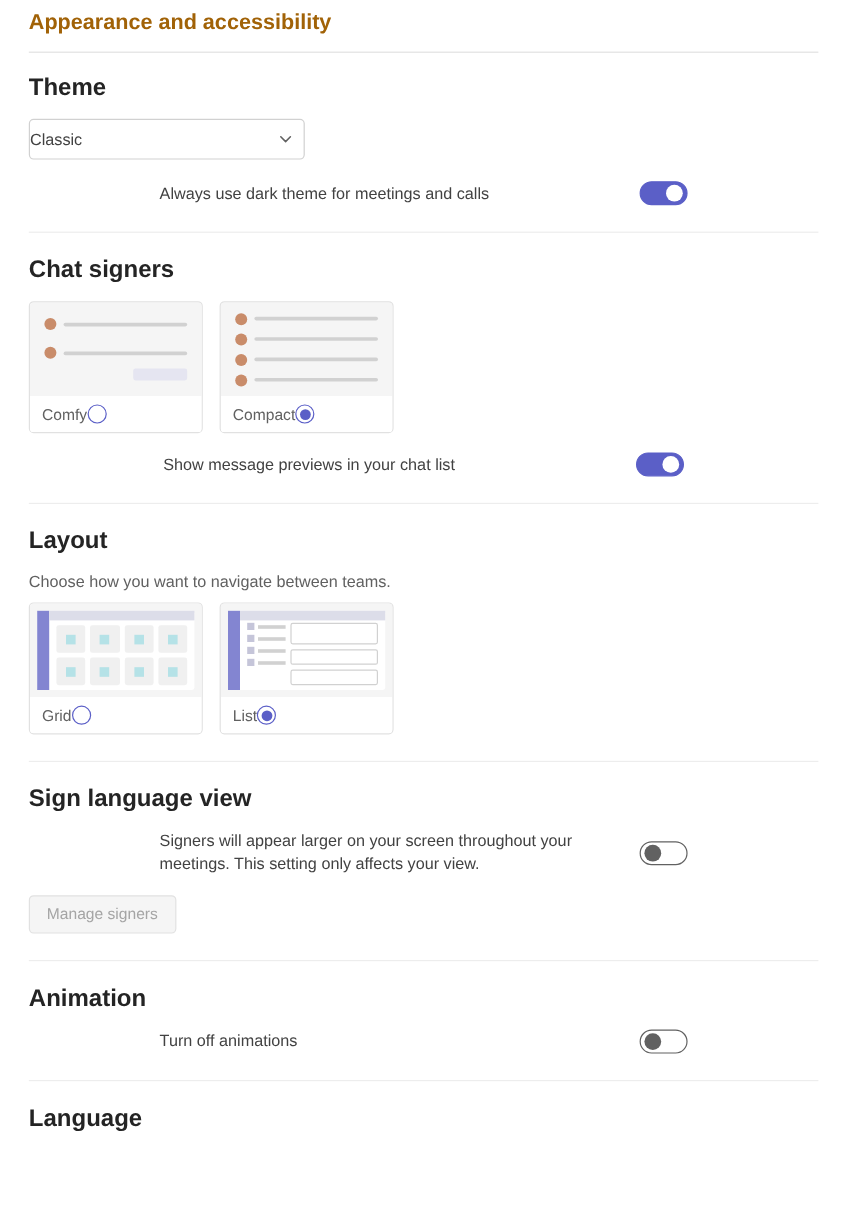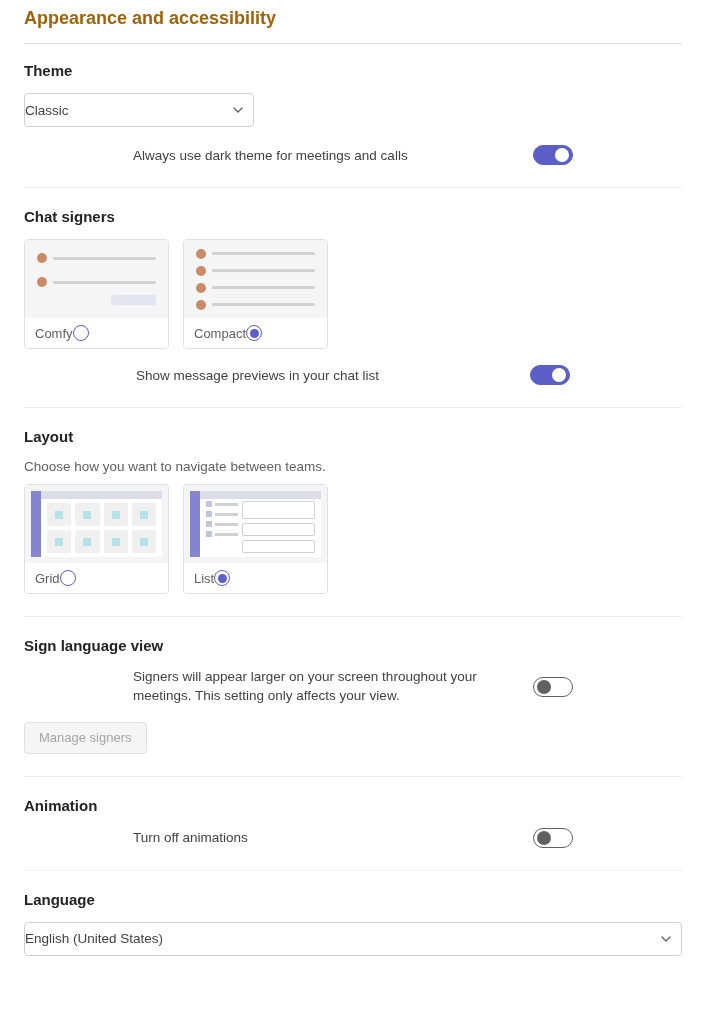--- a/index.html
+++ b/index.html
@@ -17,21 +17,21 @@
   padding: 8px 0 14px 0;
   border-bottom: 1px solid #e1e1e1;
   margin-bottom: 18px;
 }
 .section {
   padding-bottom: 22px;
   border-bottom: 1px solid #ededed;
   margin-bottom: 20px;
 }
 .section-title {
-  font-size: 15px;
+  font-size: 20px;
   font-weight: 700;
   color: #242424;
   margin-bottom: 14px;
 }
 .section-desc {
   font-size: 13.5px;
   color: #616161;
   margin-bottom: 10px;
 }
 .select-wrap {
@@ -343,21 +343,13 @@
   <div class="setting-row">
     <span class="setting-label">Turn off animations</span>
     <div class="toggle off">
         <div class="knob"></div>
       </div>
   </div>
 </div>
 
 <div>
   <h2 class="section-title">Language</h2>
-  <div class="select-wrap wide">
-    <div class="select-input">English (United States)</div>
-    <span class="chevron">
-      <svg width="12" height="12" viewBox="0 0 12 12">
-          <path d="M2 4 L6 8 L10 4" stroke="currentColor" stroke-width="1.3" fill="none" stroke-linecap="round" stroke-linejoin="round"></path>
-        </svg>
-    </span>
-  </div>
 </div>
 
 </body></html>

